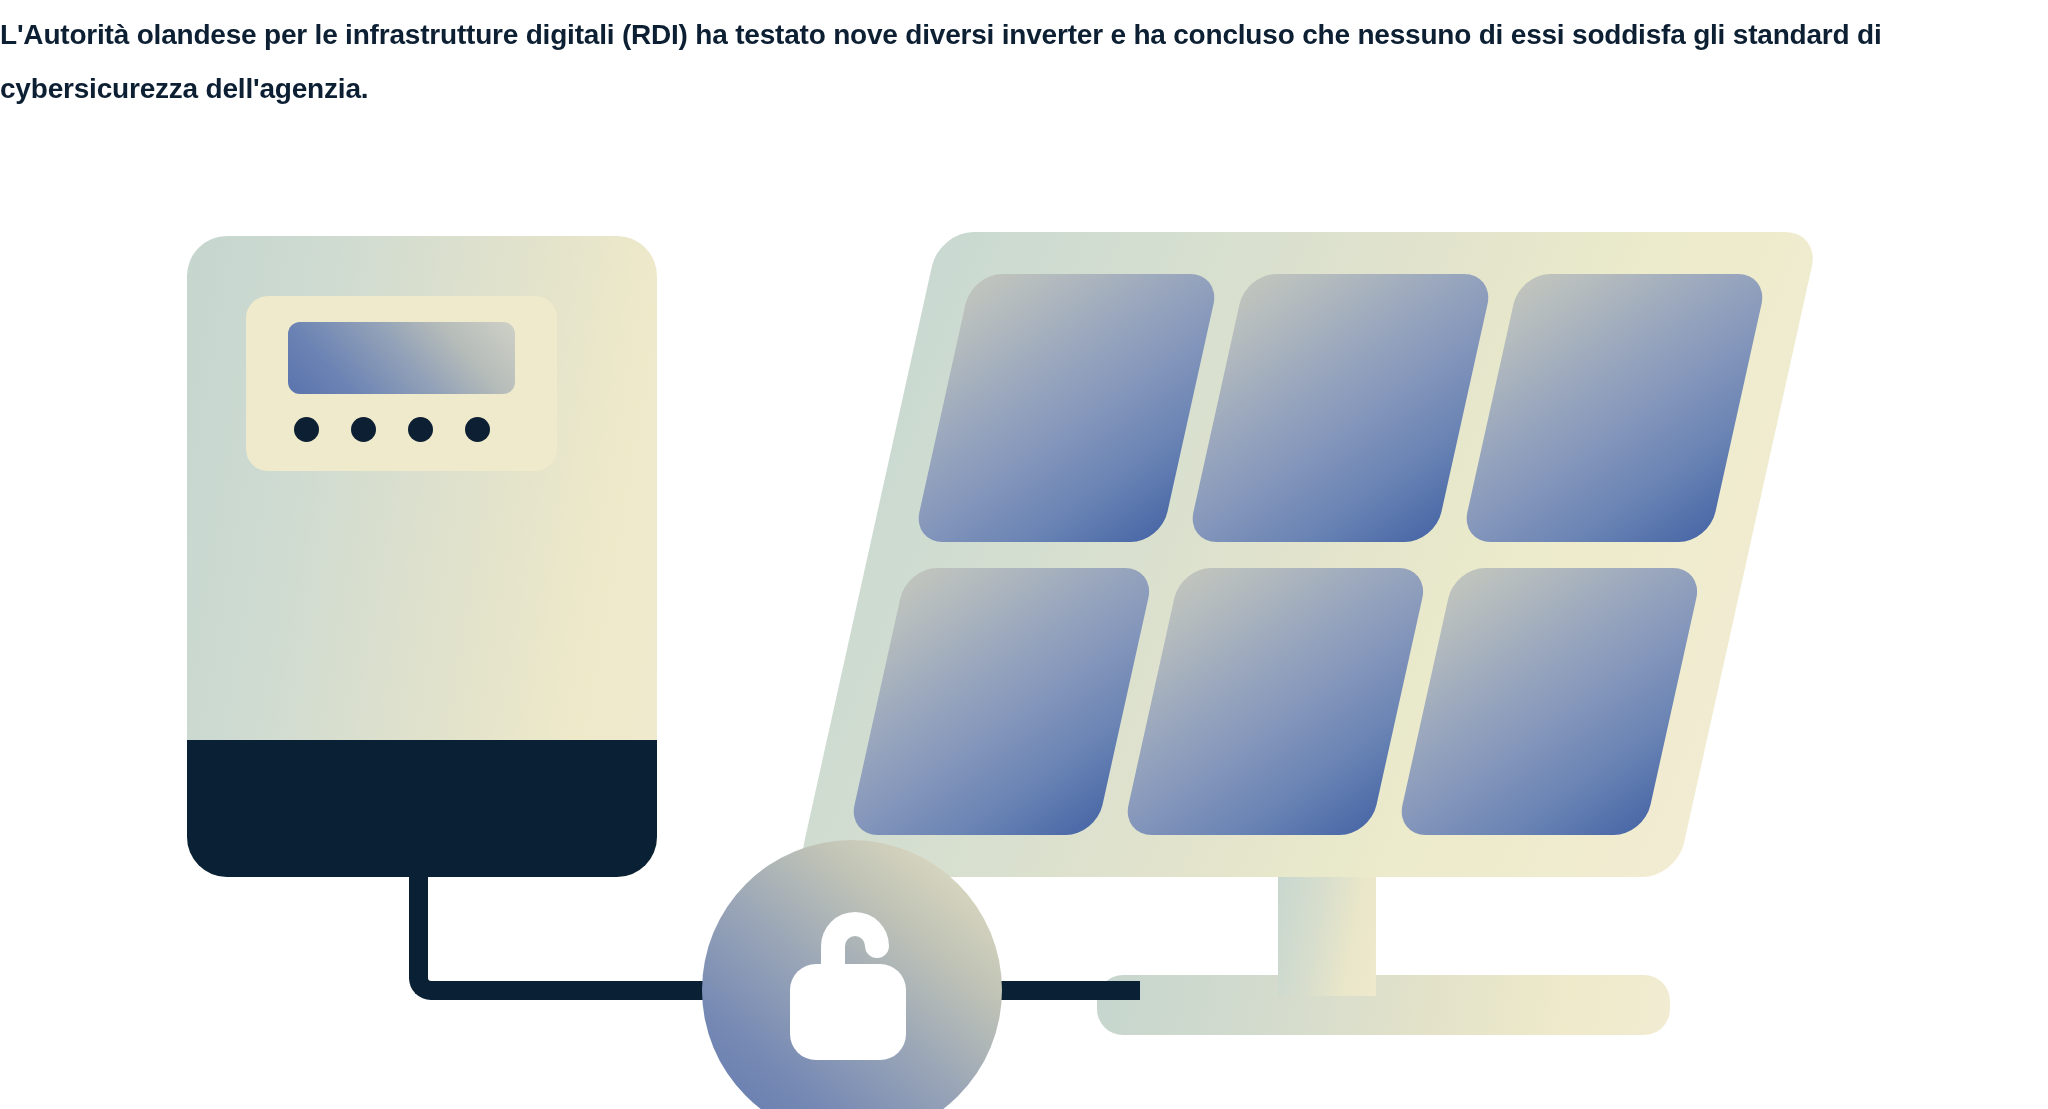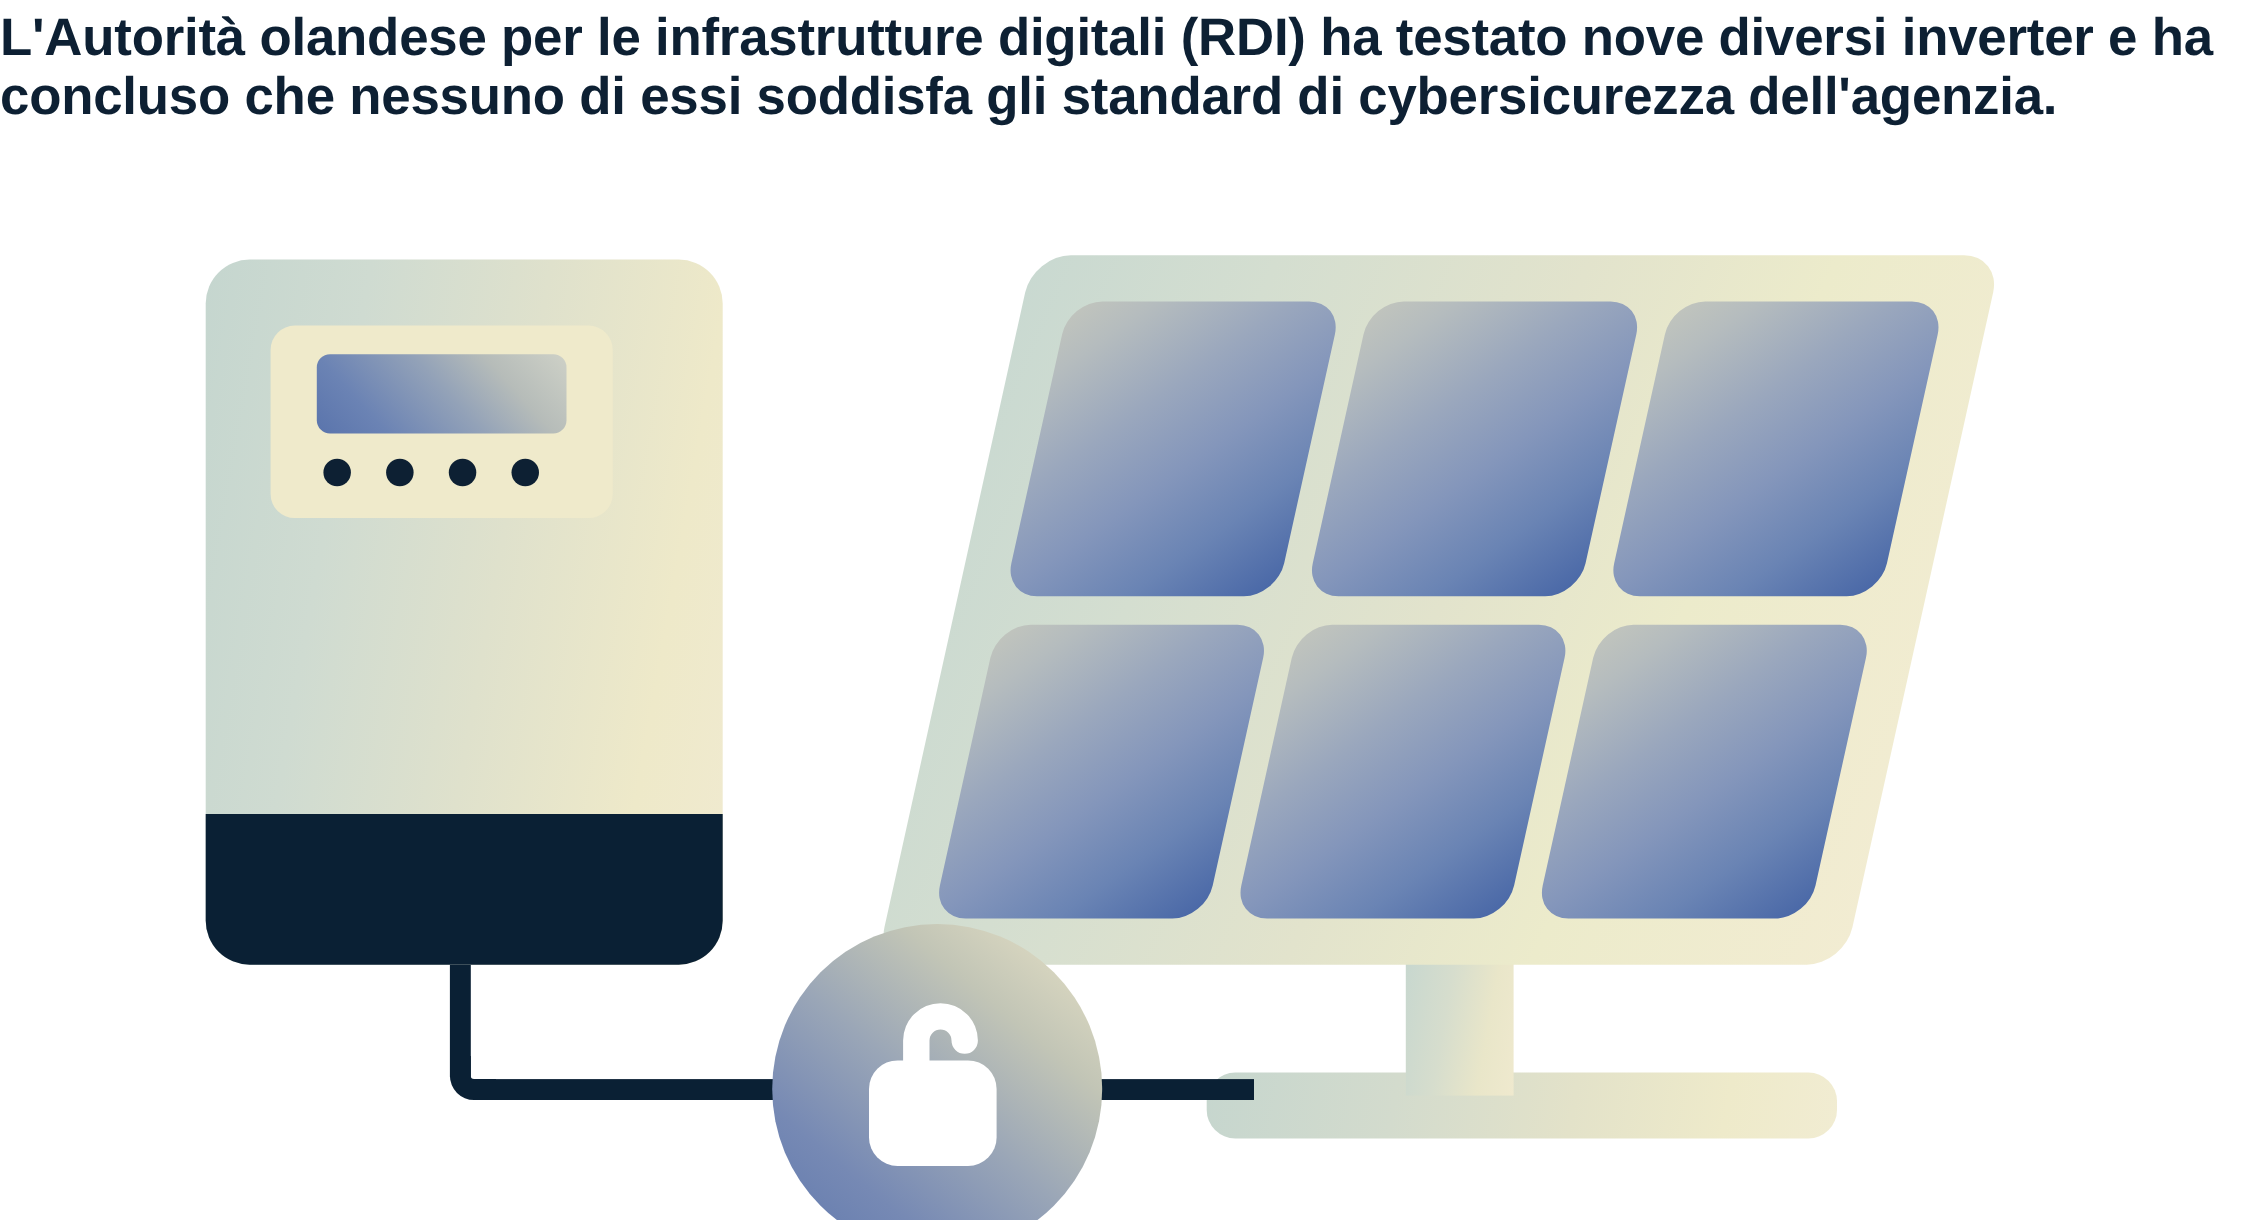--- a/index.html
+++ b/index.html
@@ -24,21 +24,21 @@
 
   
   #headline {
     position: absolute;
     left: 0px;
     top: 8px;
     width: 2044px;
     color: #0d2033;
     font-family: "Liberation Sans", "DejaVu Sans", sans-serif;
     font-weight: 700;
-    font-size: 48px;
+    font-size: 28px;
     line-height: 54px;
     letter-spacing: -0.2px;
     white-space: pre-wrap;
   }
 
   
   #illustration {
     position: absolute;
     left: 0px;
     top: 150px;

